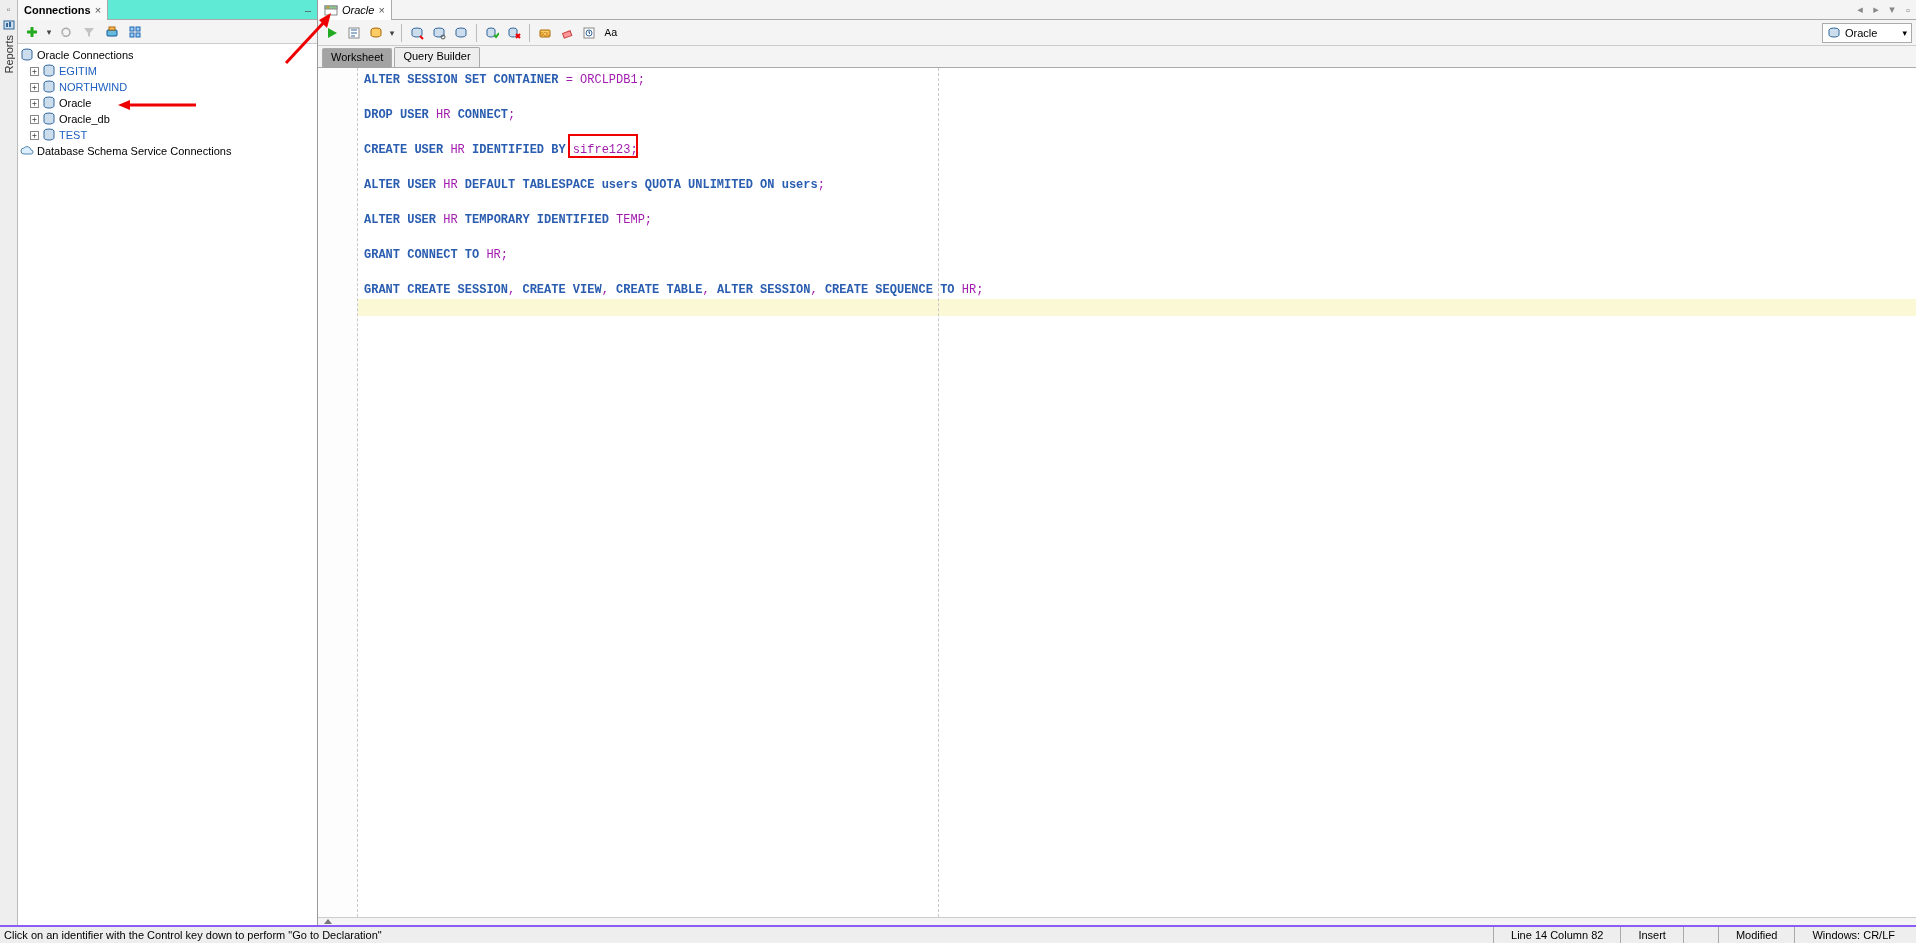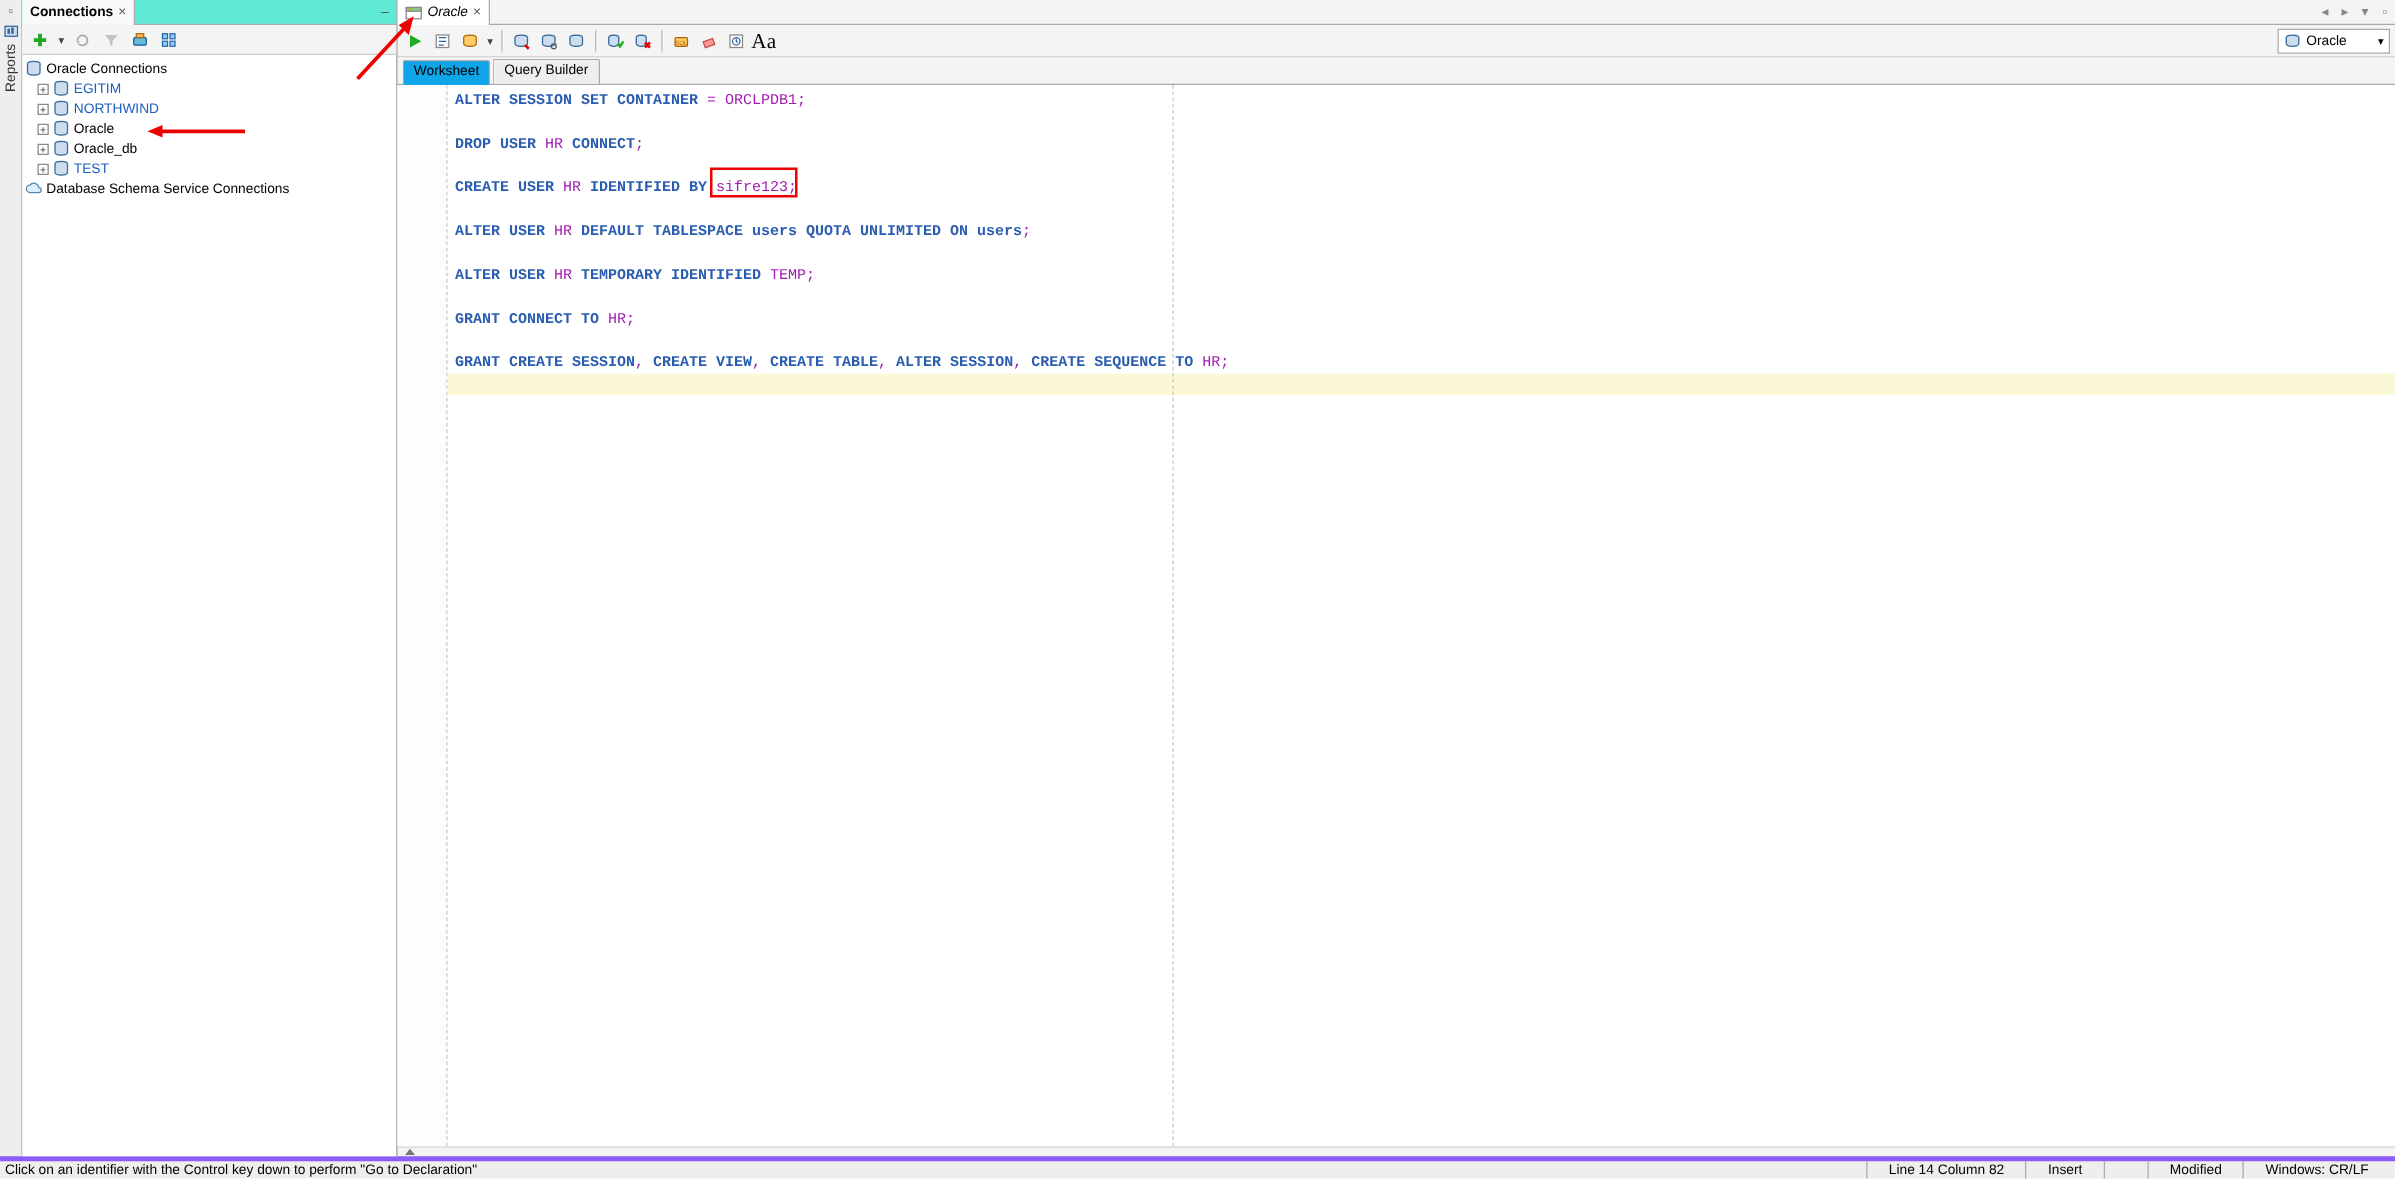--- a/index.html
+++ b/index.html
@@ -28,31 +28,31 @@
 .editor-tabbar{height:20px;display:flex;align-items:center;border-bottom:1px solid #aaa;background:#f4f4f4}
 .editor-tab{height:20px;display:flex;align-items:center;gap:4px;padding:0 6px;border-right:1px solid #aaa;background:#fff;font-style:italic}
 .editor-tab .x{font-style:normal;color:#555;cursor:pointer}
 .navbtns{margin-left:auto;display:flex;gap:0}
 .navbtn{width:16px;height:16px;display:flex;align-items:center;justify-content:center;color:#888;cursor:pointer}
 .editor-toolbar{height:26px;display:flex;align-items:center;gap:2px;padding:2px 4px;border-bottom:1px solid #ccc;background:#f4f4f4}
 .sep{width:1px;height:18px;background:#bbb;margin:0 3px}
 .conn-select{margin-left:auto;display:flex;align-items:center;gap:4px;border:1px solid #aaa;background:#fff;height:20px;padding:0 4px;min-width:90px}
 .ws-tabbar{height:22px;display:flex;align-items:flex-end;background:#f4f4f4;border-bottom:1px solid #aaa;padding-left:4px}
 .ws-tab{height:20px;padding:2px 8px;border:1px solid #aaa;border-bottom:none;margin-right:2px;background:#eee;border-radius:2px 2px 0 0;cursor:pointer}
-.ws-tab.active{background:#0ea5e9;font-weight:normal;position:relative;top:1px}
+.ws-tab.active{background:#a3a3a3;font-weight:normal;position:relative;top:1px}
 .editor-area{flex:1;display:flex;min-height:0;background:#fff;position:relative}
 .gutter{width:40px;border-right:1px dashed #c8c8c8;background:#fdfdfd}
 .codewrap{flex:1;position:relative;overflow:hidden}
 pre.code{margin:0;padding:4px 6px;font-family:Consolas,"Courier New",monospace;font-size:12px;line-height:17.5px;white-space:pre;tab-size:4;color:#000}
 .kw{color:#2a5db0;font-weight:bold}
 .txt{color:#a21caf}
 .vline{position:absolute;top:0;bottom:0;left:580px;border-left:1px dashed #c8c8c8}
 .highlight-line{position:absolute;left:0;right:0;height:17px;background:#fbf8d6}
 .redbox{position:absolute;border:2px solid #e00}
-.status{height:18px;border-top:4px solid #8b5cf6;background:#eee;display:flex;align-items:center;font-size:11px;padding:0 4px;gap:0}
+.status{height:18px;border-top:2px solid #8b5cf6;background:#eee;display:flex;align-items:center;font-size:11px;padding:0 4px;gap:0}
 .status .left{flex:1;white-space:nowrap;overflow:hidden}
 .status .cell{border-left:1px solid #aaa;padding:0 17px;height:100%;display:flex;align-items:center}
 .arrow-annot{position:absolute;pointer-events:none}
 svg{display:block}
 .drop-caret{width:8px;text-align:center;color:#444;font-size:9px}
 .editor-bottom-handle{height:8px;background:#f4f4f4;border-top:1px solid #ccc;display:flex;align-items:center;justify-content:flex-start;padding-left:6px}
 .handle-tri{width:0;height:0;border-left:4px solid transparent;border-right:4px solid transparent;border-bottom:5px solid #777}
 </style>
 </head>
 <body>
@@ -265,21 +265,21 @@
             </svg>
           </div>
       <div class="tbbtn">
             <svg width="14" height="14">
               <rect x="2" y="2" width="10" height="10" fill="#fff" stroke="#888"></rect>
               <circle cx="7" cy="7" r="3" fill="none" stroke="#369"></circle>
               <path d="M7 5v2l1 1" stroke="#369"></path>
             </svg>
           </div>
       <div class="tbbtn">
-            <span style="font-family:Liberation Serif, serif;font-size:17px">Aa</span>
+            <span style="font-family:Liberation Mono, monospace;font-size:11px">Aa</span>
           </div>
 
       <div class="conn-select">
         <svg width="14" height="14">
               <ellipse cx="7" cy="4" rx="5" ry="2" fill="#cde" stroke="#369"></ellipse>
               <path d="M2 4v5c0 1 2 2 5 2s5-1 5-2V4" fill="#cde" stroke="#369"></path>
             </svg>
         <span>Oracle</span>
         <span style="margin-left:auto;font-size:9px">▾</span>
       </div>

